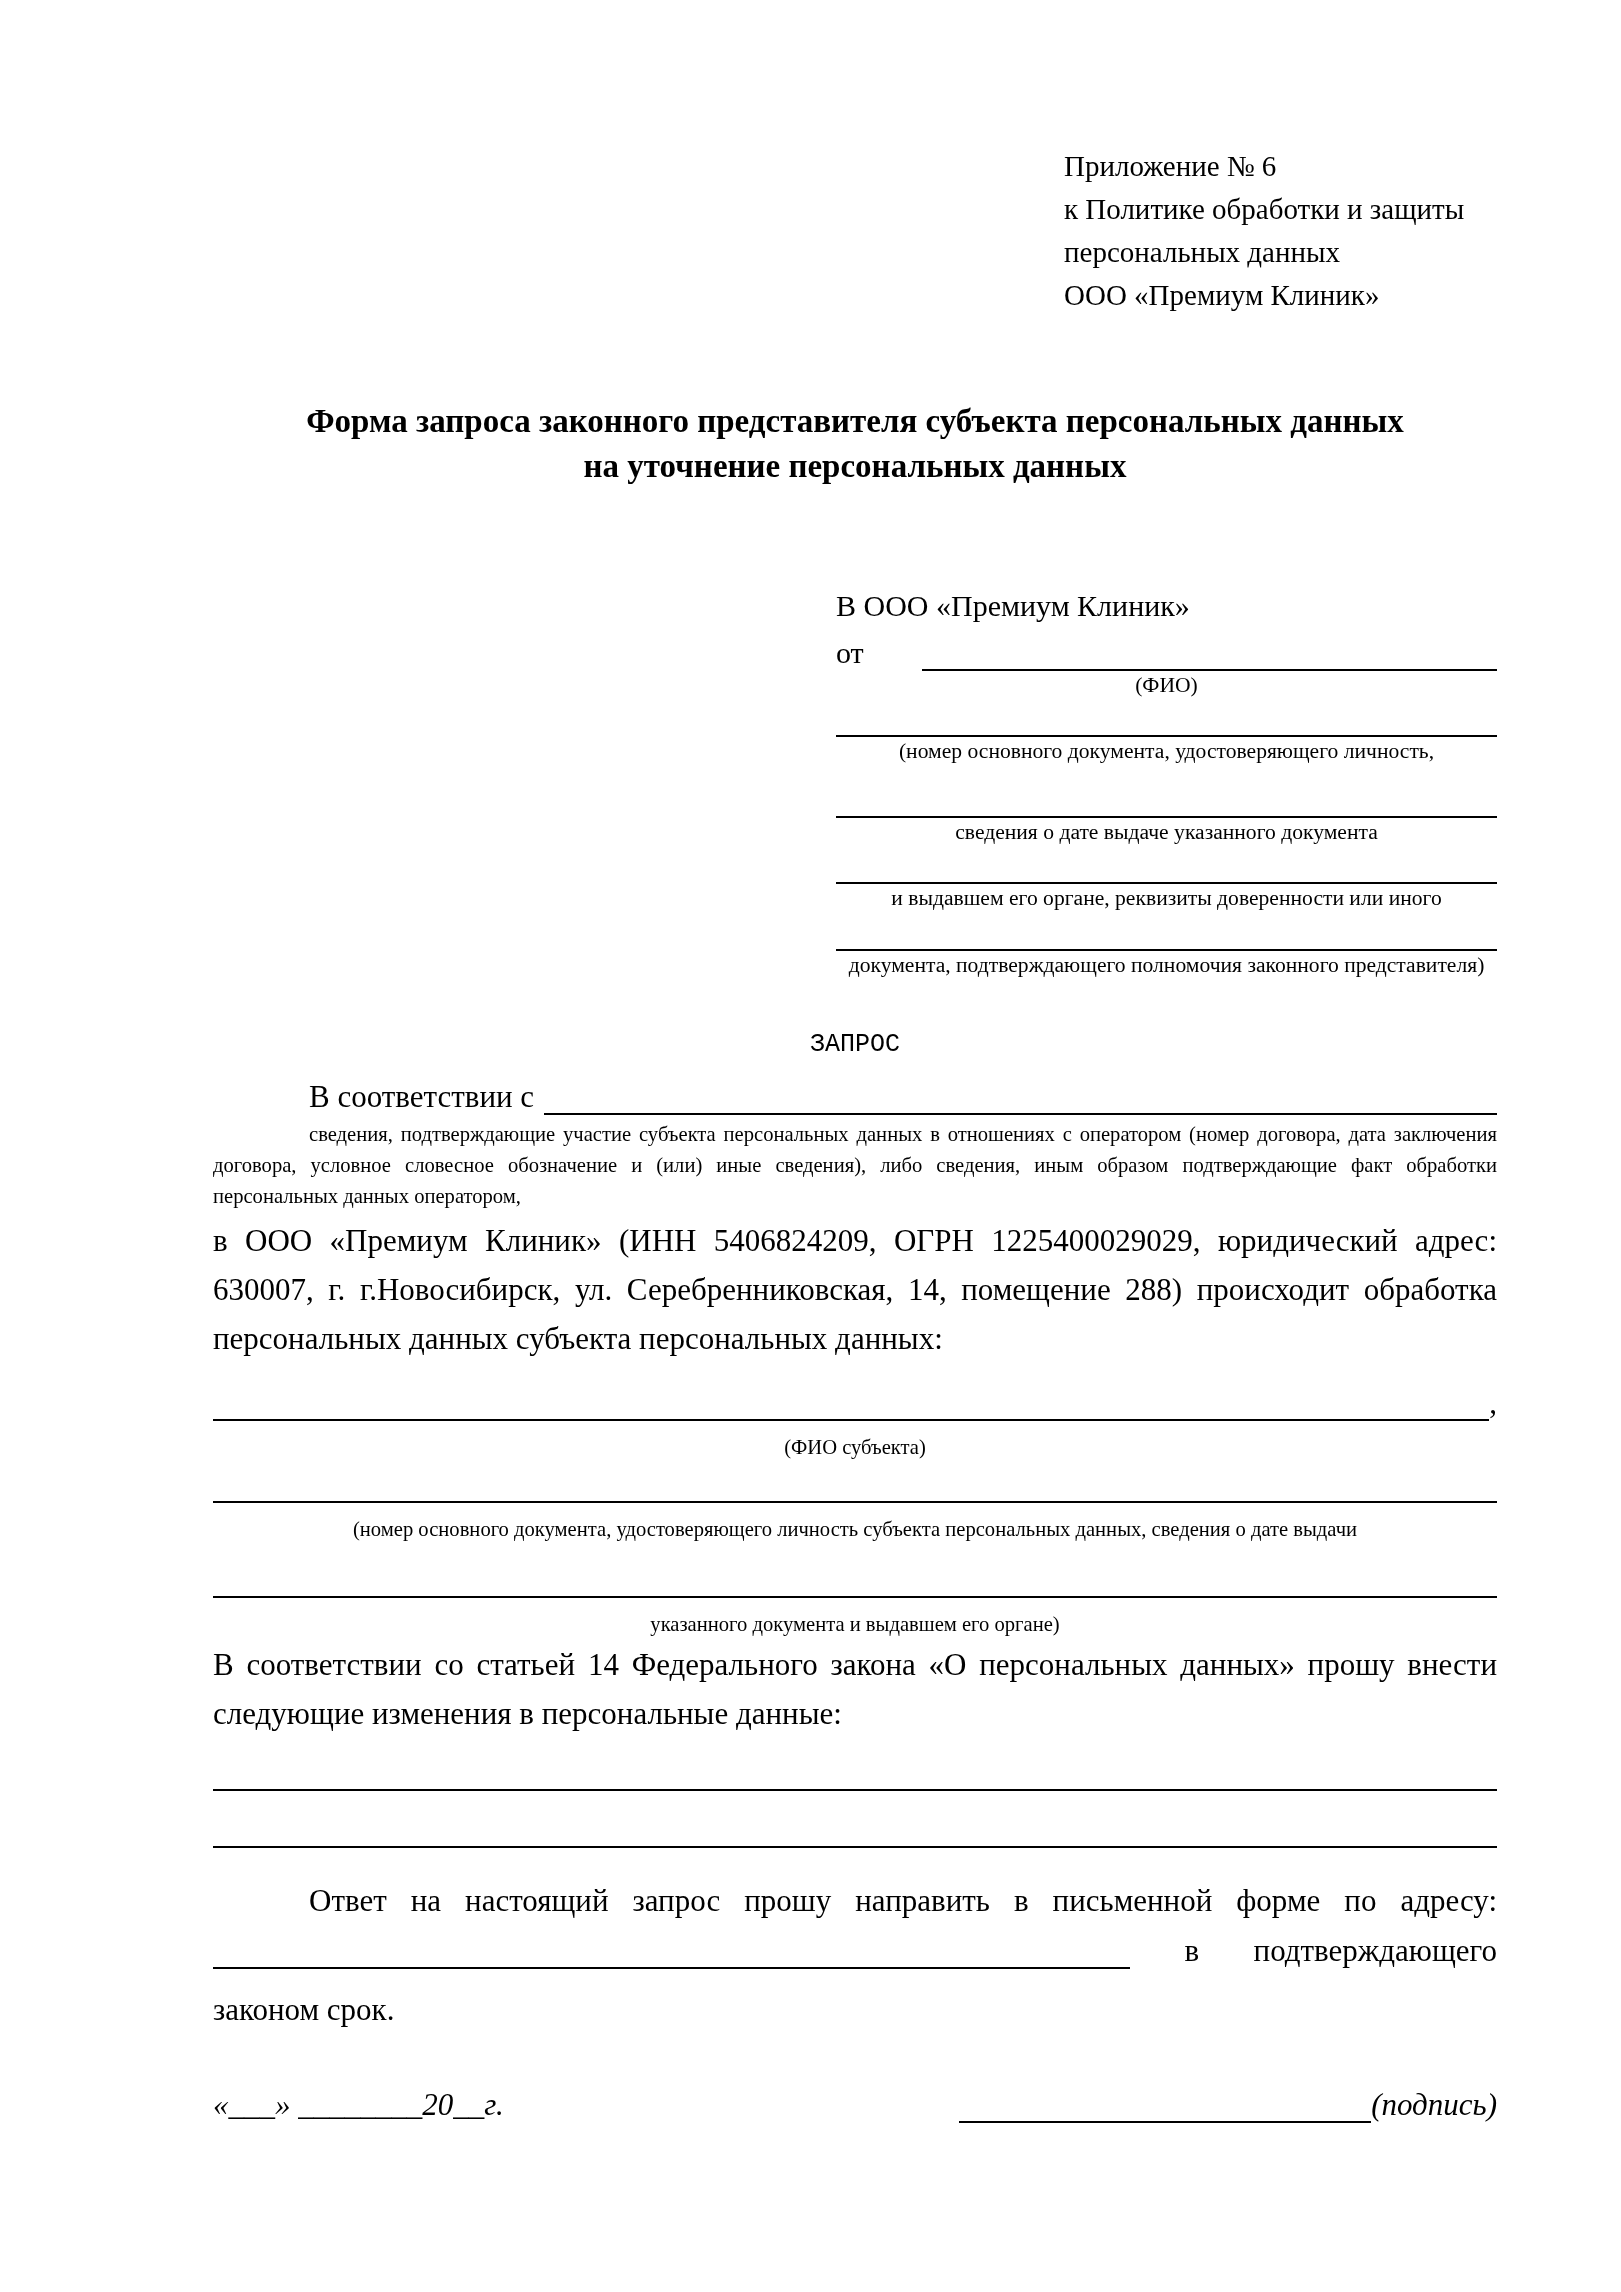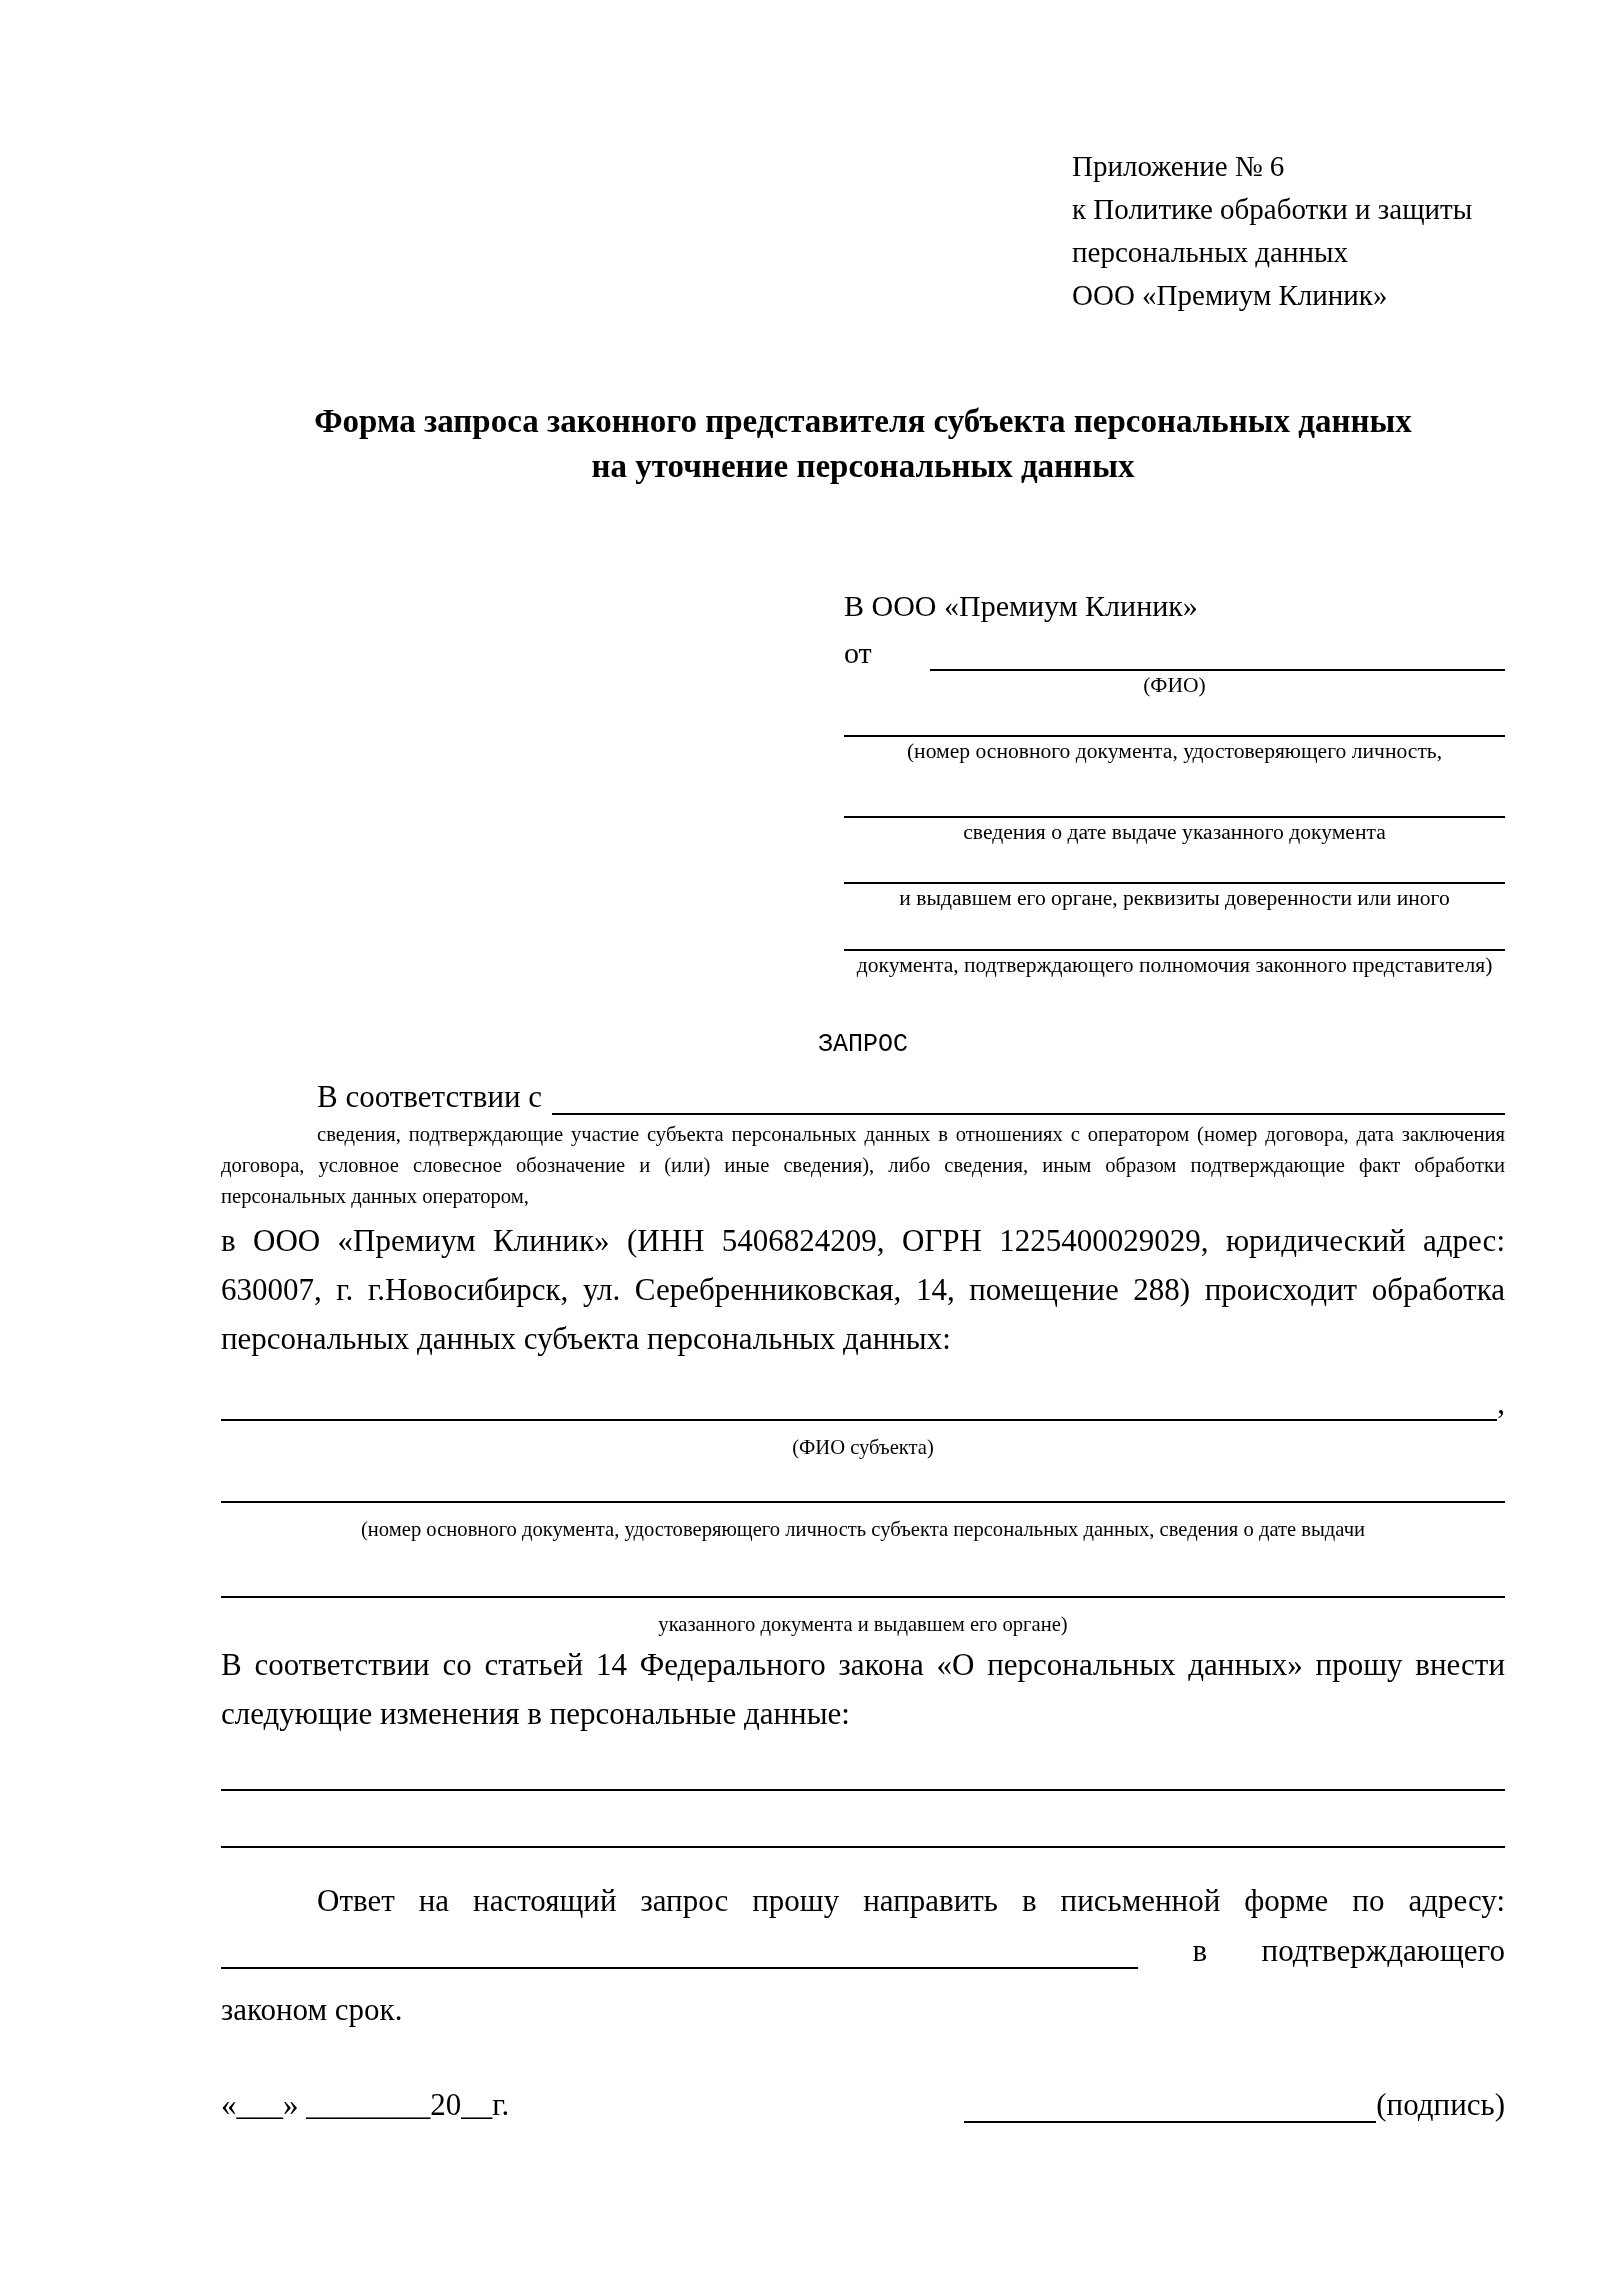--- a/index.html
+++ b/index.html
@@ -11,21 +11,21 @@
     position: relative;
     width: 1621px;
     height: 2293px;
     background: #ffffff;
     color: #000000;
     font-family: "Liberation Serif", "DejaVu Serif", serif;
     overflow: hidden;
   }
   .content {
     position: absolute;
-    left: 221px;
+    left: 213px;
     top: 0;
     width: 1284px;
   }
 
   
   .header-block {
     margin: 145px 0 0 851px;
     font-size: 29px;
     line-height: 43px;
     white-space: nowrap;
@@ -145,20 +145,21 @@
     line-height: 43px;
   }
 
   
   .footer-row {
     display: flex;
     justify-content: space-between;
     align-items: flex-end;
     margin-top: 55px;
     font-size: 31px;
+    font-style: italic;
   }
   .sig-group {
     display: flex;
     align-items: flex-end;
   }
   .sig-fill {
     width: 412px;
     border-bottom: 2.9px solid #000;
     height: 35px;
   }

